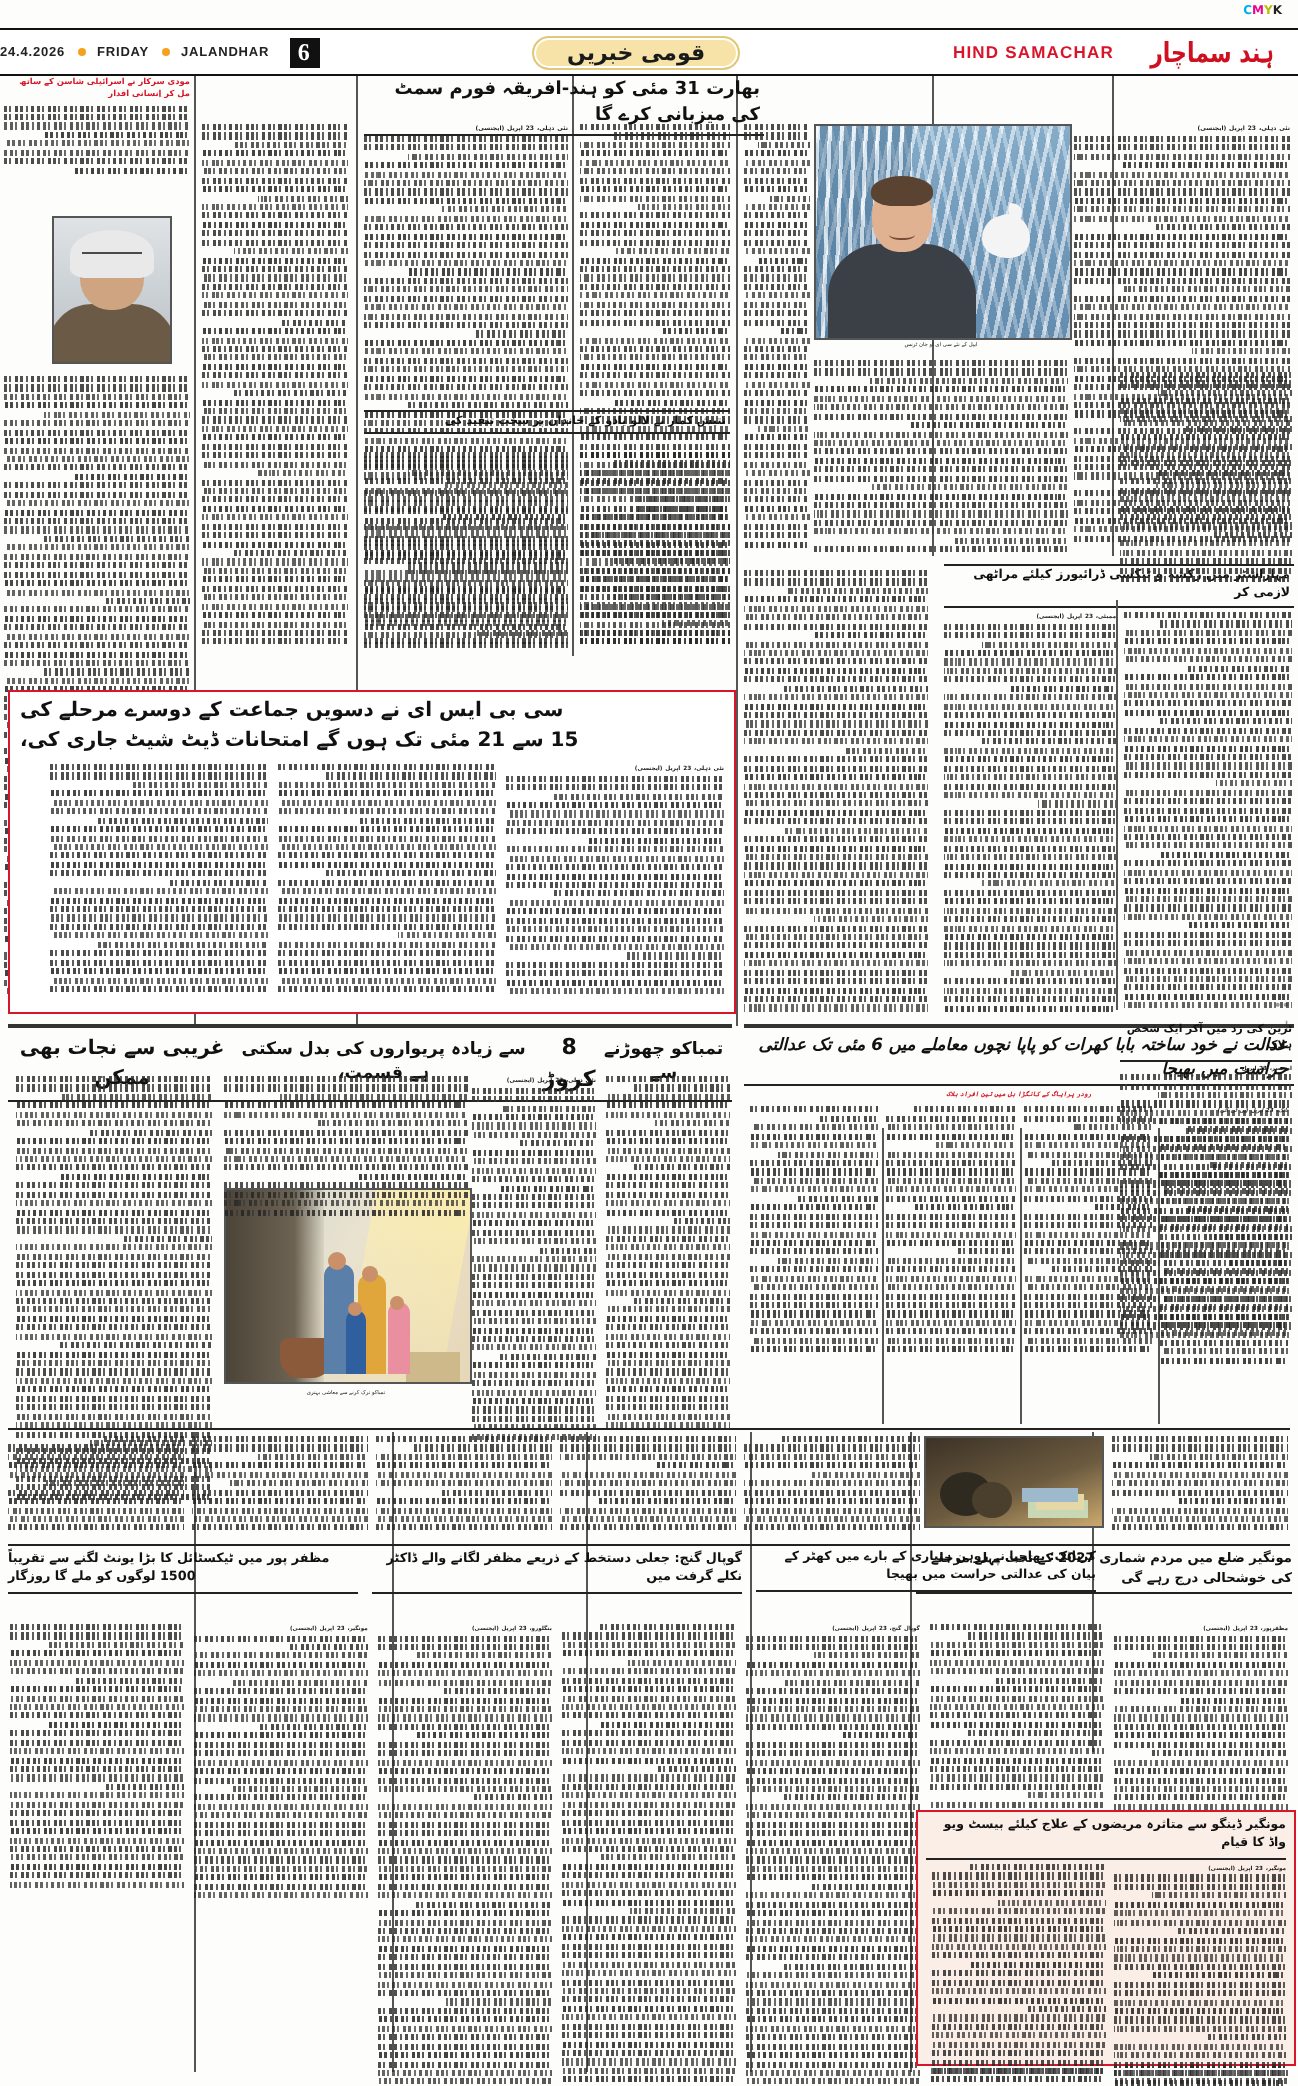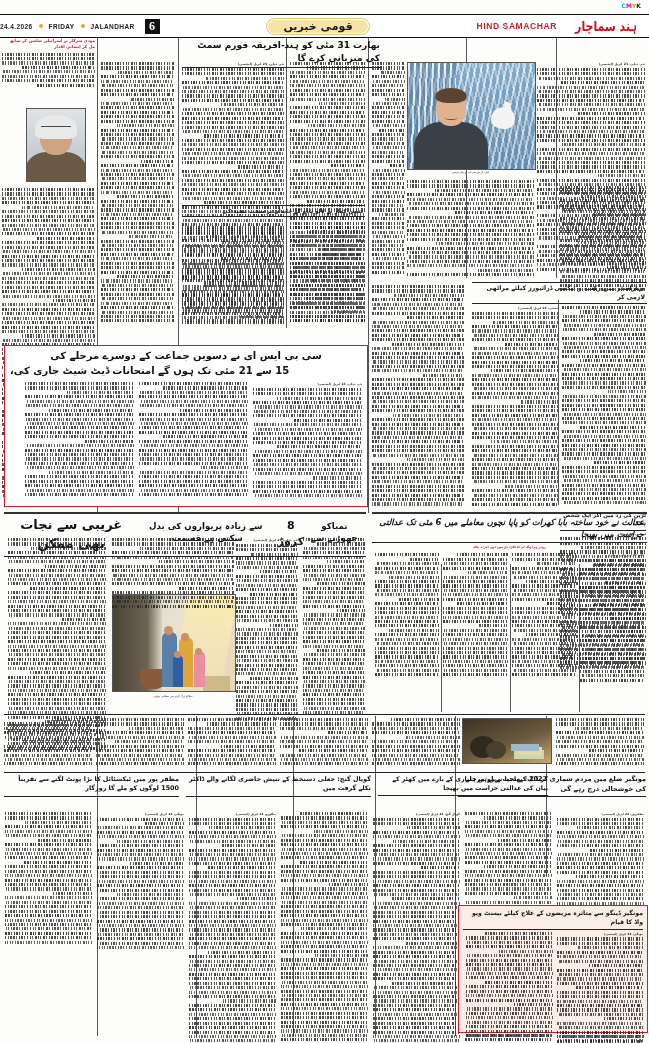--- a/index.html
+++ b/index.html
@@ -790,21 +790,21 @@
         <i></i>
         <i></i>
         <i></i>
         <i></i>
 
     </div>
   </div>
   <div class="vrule" style="left:558px;top:300px;height:205px;"></div>
 
   <div class="boxed" style="position:absolute;left:4px;top:345px;width:362px;height:160px;">
-    <div class="hl" style="font-size:10px;text-align:center;padding:3px 5px 0 5px;">سی بی ایس ای نے دسویں جماعت کے دوسرے مرحلے کی</div>
+    <div class="hl" style="font-size:10px;text-align:left;padding:3px 5px 0 5px;">سی بی ایس ای نے دسویں جماعت کے دوسرے مرحلے کی</div>
     <div style="display:flex;justify-content:flex-end;align-items:baseline;gap:3px;padding:0 5px;">
       <span class="hl blue" style="font-size:10px;">15 سے 21 مئی تک ہوں گے امتحانات</span>
       <span class="hl" style="font-size:10px;">ڈیٹ شیٹ جاری کی،</span>
     </div>
     <div style="display:flex;gap:5px;padding:4px 5px 4px 5px;direction:rtl;">
       <div style="width:31%;">
         <div class="ur" style="font-size:2.9px;font-weight:bold;">نئی دہلی، 23 اپریل (ایجنسی)</div>
         <div class="body-lines" style="margin-top:1px;">
           <i></i>
             <i></i>
@@ -951,21 +951,21 @@
       <i></i>
     </div>
   </div>
 
   <div style="position:absolute;left:4px;top:512px;width:362px;height:200px;">
     <div class="rule-hd"></div>
     <div style="display:flex;justify-content:flex-end;align-items:baseline;gap:2px;padding:2px 4px 0 4px;direction:rtl;">
       <span class="hl" style="font-size:8.6px;">تمباکو چھوڑنے سے</span>
       <span class="hl red" style="font-size:11px;">8 کروڑ</span>
       <span class="hl" style="font-size:8.6px;">سے زیادہ پریواروں کی بدل سکتی ہے قسمت،</span>
-      <span class="hl blue" style="font-size:13px;">غریبی سے نجات بھی ممکن</span>
+      <span class="hl blue" style="font-size:10px;">غریبی سے نجات بھی ممکن</span>
     </div>
     <div class="rule-h" style="margin-top:2px;"></div>
 
     <div class="photo ph-fam" style="left:108px;top:82px;width:122px;height:96px;">
       <div class="dark"></div>
         <div class="ray"></div>
       <div class="pot"></div>
         <div class="step"></div>
       <div class="f f1"></div>
         <div class="f f2"></div>
@@ -1395,25 +1395,25 @@
           <i></i>
           <i></i>
           <i></i>
         </div>
       </div>
   </div>
 
   <div style="position:absolute;left:4px;top:772px;right:4px;border-top:1px solid #222;"></div>
 
   <div style="position:absolute;left:4px;top:775px;width:175px;">
-    <div class="hl" style="font-size:6.4px;text-align:right;">مظفر پور میں ٹیکسٹائل کا بڑا یونٹ لگنے سے تقریباً 1500 لوگوں کو ملے گا روزگار</div>
+    <div class="hl" style="font-size:6.4px;text-align:left;">مظفر پور میں ٹیکسٹائل کا بڑا یونٹ لگنے سے تقریباً 1500 لوگوں کو ملے گا روزگار</div>
     <div class="rule-h" style="margin-top:2px;"></div>
   </div>
   <div style="position:absolute;left:186px;top:775px;width:185px;">
-    <div class="hl" style="font-size:6.4px;text-align:right;">گوپال گنج: جعلی دستخط کے نتیش حاضری لگانے والے ڈاکٹر نکلے گرفت میں</div>
+    <div class="hl" style="font-size:6.4px;text-align:right;">گوپال گنج: جعلی دستخط کے ذریعے مظفر لگانے والے ڈاکٹر نکلے گرفت میں</div>
     <div class="rule-h" style="margin-top:2px;"></div>
   </div>
   <div style="position:absolute;left:378px;top:775px;width:170px;">
     <div class="hl" style="font-size:6.2px;text-align:right;">کرناٹک: بھاجپا نے روہن ہتیاری کے بارے میں کھٹر کے بیان کی عدالتی حراست میں بھیجا</div>
     <div class="rule-h" style="margin-top:2px;"></div>
   </div>
   <div style="position:absolute;left:458px;top:775px;width:188px;">
     <div class="hl" style="font-size:6.6px;text-align:right;">مونگیر ضلع میں مردم شماری 2027 کے تحت پہلے مرحلے کی خوشحالی درج رہے گی</div>
     <div class="rule-h" style="margin-top:2px;"></div>
   </div>

